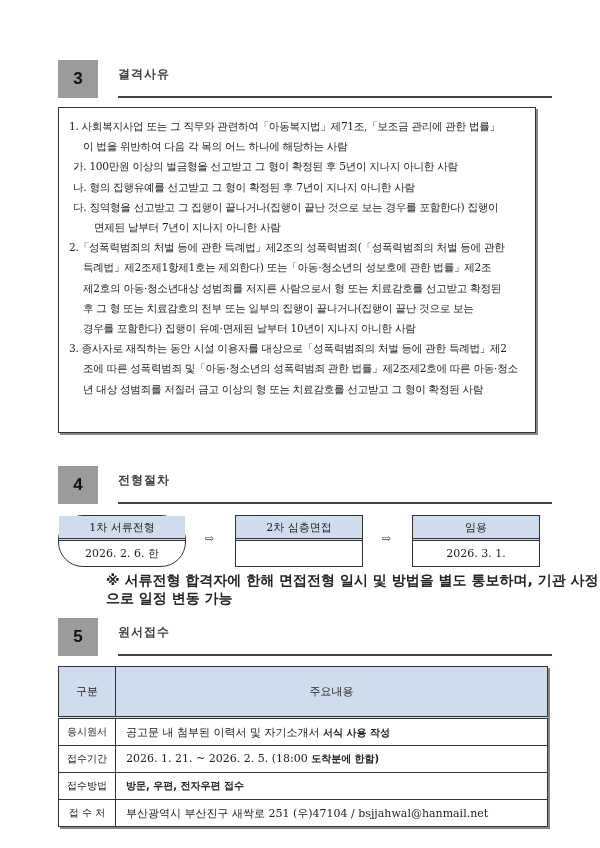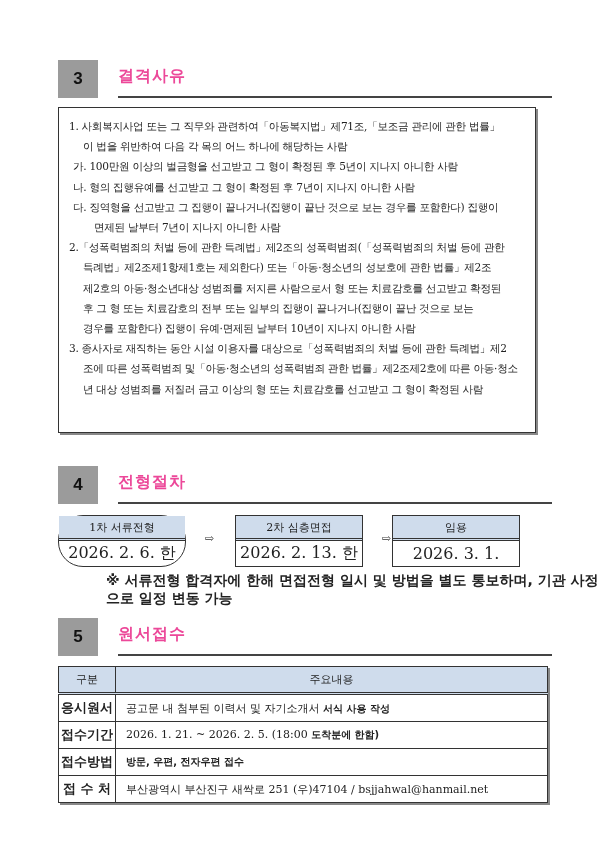--- a/index.html
+++ b/index.html
@@ -10,53 +10,53 @@
   }
   .sec-head { position: absolute; left: 58px; width: 494px; height: 38px; }
   .sec-num {
     position: absolute; left: 0; top: 0; width: 40px; height: 38px;
     background: #9b9b9b; color: #111;
     font-family: "Liberation Sans", sans-serif; font-size: 17px; font-weight: bold;
     display: flex; align-items: center; justify-content: center;
   }
   .sec-title {
     position: absolute; left: 60px; top: 6px;
-    font-family: "DejaVu Sans", sans-serif; font-size: 16px; font-weight: bold; color: #ec4899;
+    font-family: "DejaVu Sans", sans-serif; font-size: 12px; font-weight: bold; color: #404040;
     letter-spacing: 1px;
   }
   .sec-line { position: absolute; left: 60px; right: 0; top: 36px; height: 2px; background: #444; }
 
   .box3 {
     position: absolute; left: 58px; top: 107px; width: 478px; height: 326px;
     border: 1.5px solid #333; box-shadow: 2px 2px 0 #888;
     padding: 8px 14px 0 10px; box-sizing: border-box;
     font-size: 10.6px; line-height: 20.2px; letter-spacing: -0.3px;
   }
   .p { white-space: nowrap; }
   .ind1 { padding-left: 14px; }
   .ind2 { padding-left: 25px; }
   .sub { padding-left: 4px; }
 
   .step { position: absolute; top: 515px; width: 126px; height: 50px; border: 1.5px solid #333; }
   .step-head {
     height: 22px; background: #cfdcec; border-bottom: 3px double #333;
     display: flex; align-items: center; justify-content: center; font-size: 11px;
   }
-  .step-date { height: 24px; display: flex; align-items: center; justify-content: center; font-size: 16px; }
+  .step-date { height: 24px; display: flex; align-items: center; justify-content: center; font-size: 11px; }
   .arrow { position: absolute; top: 532px; font-size: 11px; color: #333; }
   .note { position: absolute; left: 58px; top: 572px; font-family: "DejaVu Sans", sans-serif; font-size: 14px; font-weight: bold; color: #222; margin-left: 48px; }
 
   table.apply {
     position: absolute; left: 58px; top: 666px; width: 490px;
     border-collapse: collapse; border: 1.5px solid #333; box-shadow: 2px 2px 0 #888;
     font-size: 11px;
   }
   table.apply td, table.apply th { border: 1px solid #333; height: 26px; padding: 0 0 0 10px; }
-  table.apply th { background: #cfdcec; font-weight: normal; text-align: center; padding: 0; height: 25px; border-bottom: 3px double #333; }
-  table.apply td.k { width: 56px; text-align: center; padding: 0; font-family: "DejaVu Sans", sans-serif; font-weight: bold; font-size: 13px; }
+  table.apply th { background: #cfdcec; font-weight: normal; text-align: center; padding: 12px; height: 25px; border-bottom: 3px double #333; }
+  table.apply td.k { width: 56px; text-align: center; padding: 0; font-family: "DejaVu Sans", sans-serif; font-weight: normal; font-size: 10px; }
   .bold { font-family: "DejaVu Sans", sans-serif; font-weight: bold; font-size: 10px; }
 </style>
 </head>
 <body>
 
 <div class="sec-head" style="top:60px;">
   <div class="sec-num">3</div>
   <div class="sec-title">결격사유</div>
   <div class="sec-line"></div>
 </div>
@@ -84,24 +84,23 @@
   <div class="sec-line"></div>
 </div>
 
 <div class="step" style="left:58px;border-radius:25px;">
   <div class="step-head">1차 서류전형</div>
   <div class="step-date">2026. 2. 6. 한</div>
 </div>
 <div class="arrow" style="left:205px;">⇨</div>
 <div class="step" style="left:235px;">
   <div class="step-head">2차 심층면접</div>
-  <div class="step-date">2026. 2. 13. 한</div>
 </div>
 <div class="arrow" style="left:382px;">⇨</div>
-<div class="step" style="left:392px;">
+<div class="step" style="left:412px;">
   <div class="step-head">임용</div>
   <div class="step-date">2026. 3. 1.</div>
 </div>
 <div class="note">※ 서류전형 합격자에 한해 면접전형 일시 및 방법을 별도 통보하며, 기관 사정으로 일정 변동 가능</div>
 
 <div class="sec-head" style="top:618px;">
   <div class="sec-num">5</div>
   <div class="sec-title">원서접수</div>
   <div class="sec-line"></div>
 </div>

